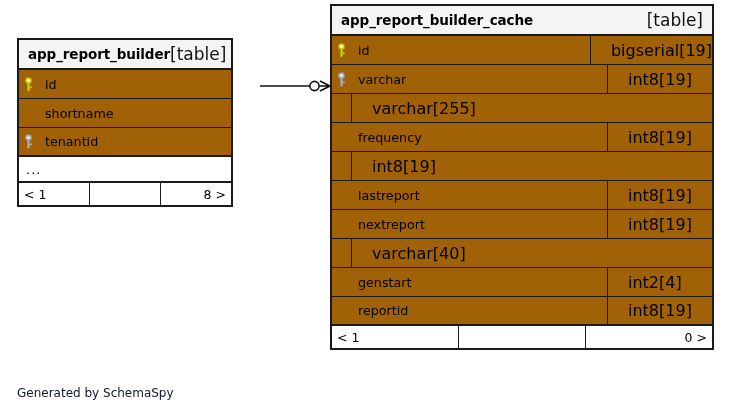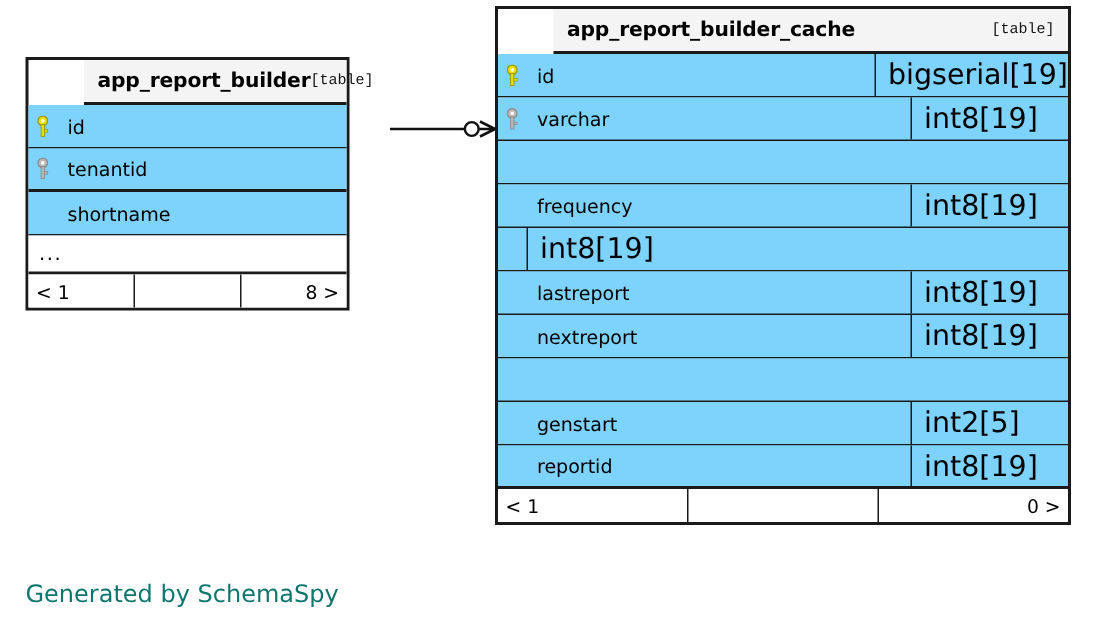--- a/index.html
+++ b/index.html
@@ -28,61 +28,59 @@
 
   .tbl-header {
     display: flex;
     align-items: center;
     justify-content: space-between;
     background: #f4f4f4;
     border-bottom: 2px solid #1a1a1a;
     height: 30px;
     padding: 0 9px;
     box-sizing: border-box;
-    margin-left: 37px;
   }
   .tbl-name {
     font-weight: bold;
     font-size: 13.5px;
     color: #000;
     letter-spacing: -0.1px;
   }
   .tbl-tag {
-    font-size: 10px;
+    font-size: 17px;
     color: #111;
-    font-family: Liberation Mono, monospace;
   }
 
   .rows { display: block; }
 
   .row {
     display: flex;
     height: 29px;
     border-bottom: 1.6px solid #1a1a1a;
     box-sizing: border-box;
-    background: #7dd3fc;
+    background: #a16207;
   }
   .row.last-col-row { border-bottom: 2px solid #1a1a1a; }
 
   .cell-name {
     flex: 1 1 auto;
     display: flex;
     align-items: center;
     padding-left: 7px;
     font-size: 12.7px;
     color: #000;
     box-sizing: border-box;
     min-width: 0;
   }
   .cell-type {
     flex: 0 0 105px;
     display: flex;
     align-items: center;
-    padding-left: 8px;
-    font-size: 19px;
+    padding-left: 20px;
+    font-size: 16px;
     color: #000;
     border-left: 1.6px solid #1a1a1a;
     box-sizing: border-box;
   }
 
   
   .key-slot {
     flex: 0 0 19px;
     display: flex;
     align-items: center;
@@ -130,22 +128,22 @@
     width: 78px;
     height: 32px;
     pointer-events: none;
   }
 
   
   #caption {
     position: absolute;
     left: 17px;
     top: 386px;
-    font-size: 16px;
-    color: #0f766e;
+    font-size: 12px;
+    color: #0f172a;
   }
 </style>
 </head>
 <body>
 
 <div class="er-table" id="table-left">
   <div class="tbl-header">
     <span class="tbl-name">app_report_builder</span>
     <span class="tbl-tag">[table]</span>
   </div>
@@ -156,35 +154,35 @@
         <svg width="11" height="15" viewBox="0 0 11 15">
           <circle cx="5.5" cy="3.6" r="3.2" fill="#e8e000" stroke="#9a9600" stroke-width="0.8"></circle>
           <circle cx="5.5" cy="3.6" r="1.2" fill="#ffffff"></circle>
           <rect x="4.4" y="6" width="2.2" height="8" fill="#e8e000" stroke="#9a9600" stroke-width="0.6"></rect>
           <rect x="6.6" y="9.4" width="2.2" height="1.7" fill="#e8e000" stroke="#9a9600" stroke-width="0.5"></rect>
         </svg>
       </span>
       <span class="cell-name">id</span>
     </div>
 
+    <div class="row">
+      <span class="key-slot"></span>
+      <span class="cell-name">shortname</span>
+    </div>
+
     <div class="row last-col-row">
       <span class="key-slot">
         <svg width="11" height="15" viewBox="0 0 11 15">
           <circle cx="5.5" cy="3.6" r="3.2" fill="#b8b8b8" stroke="#8a8a8a" stroke-width="0.8"></circle>
           <circle cx="5.5" cy="3.6" r="1.2" fill="#ffffff"></circle>
           <rect x="4.4" y="6" width="2.2" height="8" fill="#b8b8b8" stroke="#8a8a8a" stroke-width="0.6"></rect>
           <rect x="6.6" y="9.4" width="2.2" height="1.7" fill="#b8b8b8" stroke="#8a8a8a" stroke-width="0.5"></rect>
         </svg>
       </span>
       <span class="cell-name">tenantid</span>
-    </div>
-
-    <div class="row">
-      <span class="key-slot"></span>
-      <span class="cell-name">shortname</span>
     </div>
 
     <div class="ellipsis-row">...</div>
   </div>
 
   <div class="tbl-footer">
     <span class="foot-cell foot-left">&lt; 1</span>
     <span class="foot-cell foot-mid"></span>
     <span class="foot-cell foot-right">8 &gt;</span>
   </div>
@@ -218,20 +216,21 @@
           <rect x="4.4" y="6" width="2.2" height="8" fill="#b8b8b8" stroke="#8a8a8a" stroke-width="0.6"></rect>
           <rect x="6.6" y="9.4" width="2.2" height="1.7" fill="#b8b8b8" stroke="#8a8a8a" stroke-width="0.5"></rect>
         </svg>
       </span>
       <span class="cell-name">varchar</span>
       <span class="cell-type">int8[19]</span>
     </div>
 
     <div class="row">
       <span class="key-slot"></span>
+      <span class="cell-type">varchar[255]</span>
     </div>
 
     <div class="row">
       <span class="key-slot"></span>
       <span class="cell-name">frequency</span>
       <span class="cell-type">int8[19]</span>
     </div>
 
     <div class="row">
       <span class="key-slot"></span>
@@ -245,26 +244,27 @@
     </div>
 
     <div class="row">
       <span class="key-slot"></span>
       <span class="cell-name">nextreport</span>
       <span class="cell-type">int8[19]</span>
     </div>
 
     <div class="row">
       <span class="key-slot"></span>
+      <span class="cell-type">varchar[40]</span>
     </div>
 
     <div class="row">
       <span class="key-slot"></span>
       <span class="cell-name">genstart</span>
-      <span class="cell-type">int2[5]</span>
+      <span class="cell-type">int2[4]</span>
     </div>
 
     <div class="row last-col-row">
       <span class="key-slot"></span>
       <span class="cell-name">reportid</span>
       <span class="cell-type">int8[19]</span>
     </div>
   </div>
 
   <div class="tbl-footer">

